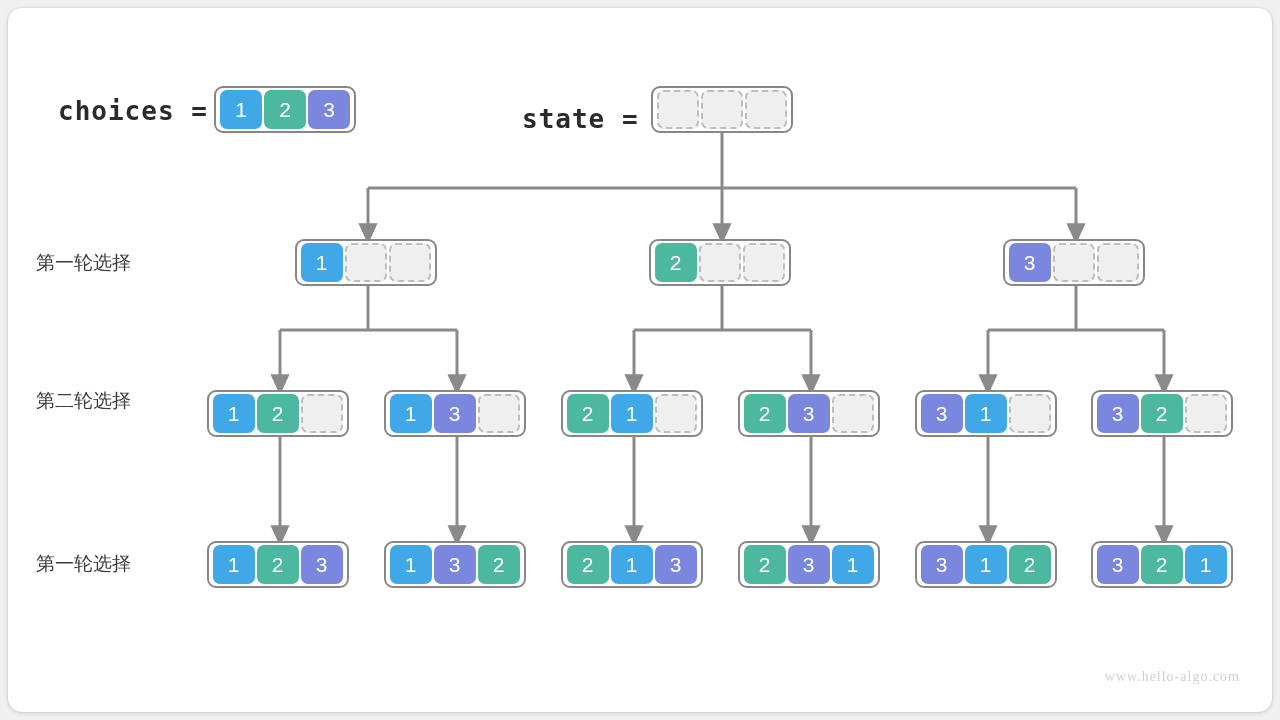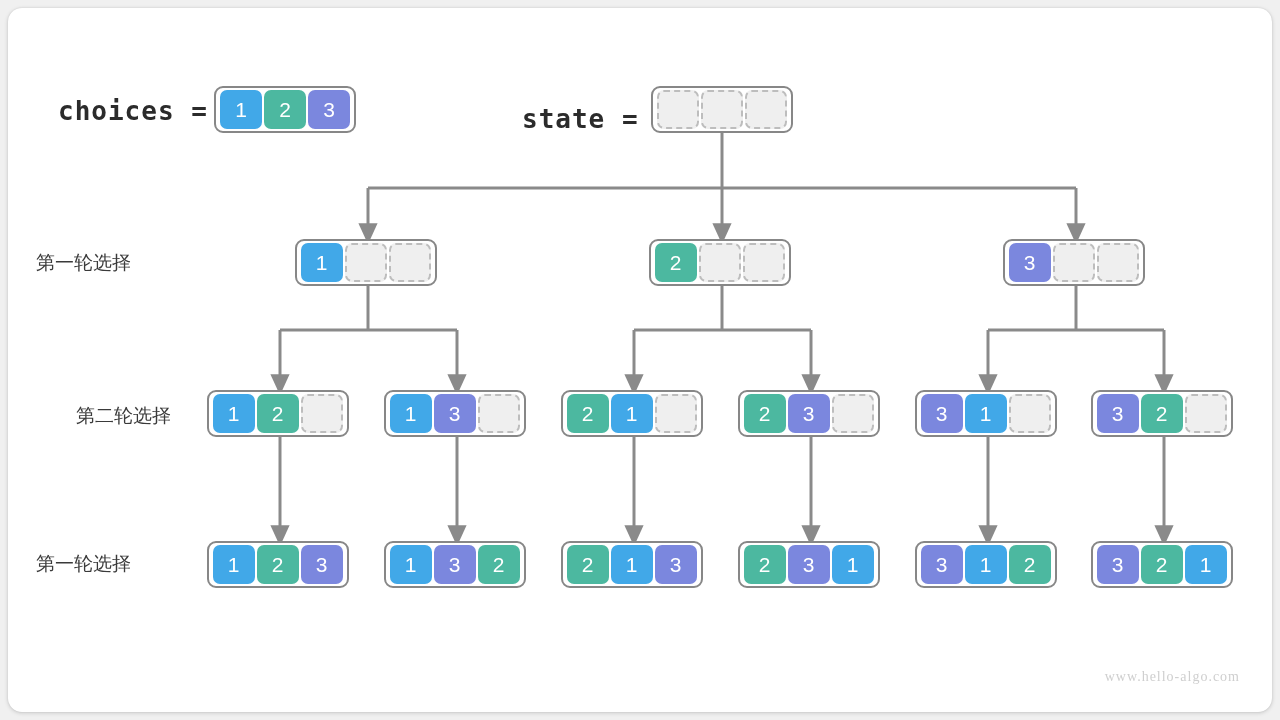--- a/index.html
+++ b/index.html
@@ -228,18 +228,18 @@
         <div class="cell v2">2</div>
       </div>
       <div class="array" style="left: 1090.5px; top: 541px;">
         <div class="cell v3">3</div>
         <div class="cell v2">2</div>
         <div class="cell v1">1</div>
       </div>
     </div>
   <div id="row-labels">
       <div class="row-label" style="left: 36px; top: 250px;">第一轮选择</div>
-      <div class="row-label" style="left: 36px; top: 403px; margin-left: 40px;">第二轮选择</div>
+      <div class="row-label" style="left: 36px; top: 388px;">第二轮选择</div>
       <div class="row-label" style="left: 36px; top: 551px;">第一轮选择</div>
     </div>
 
   <div class="watermark">www.hello-algo.com</div>
 </div>
 
 </body></html>

